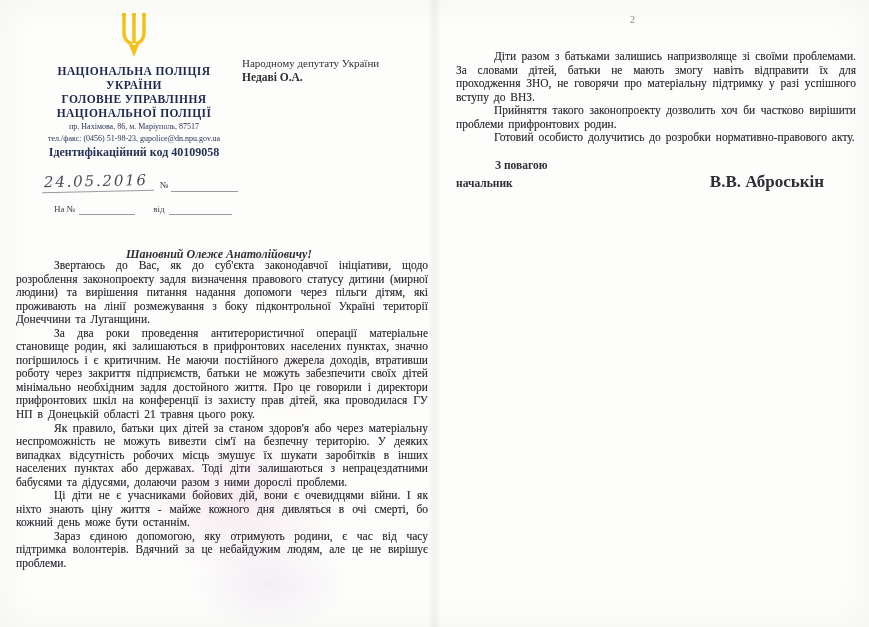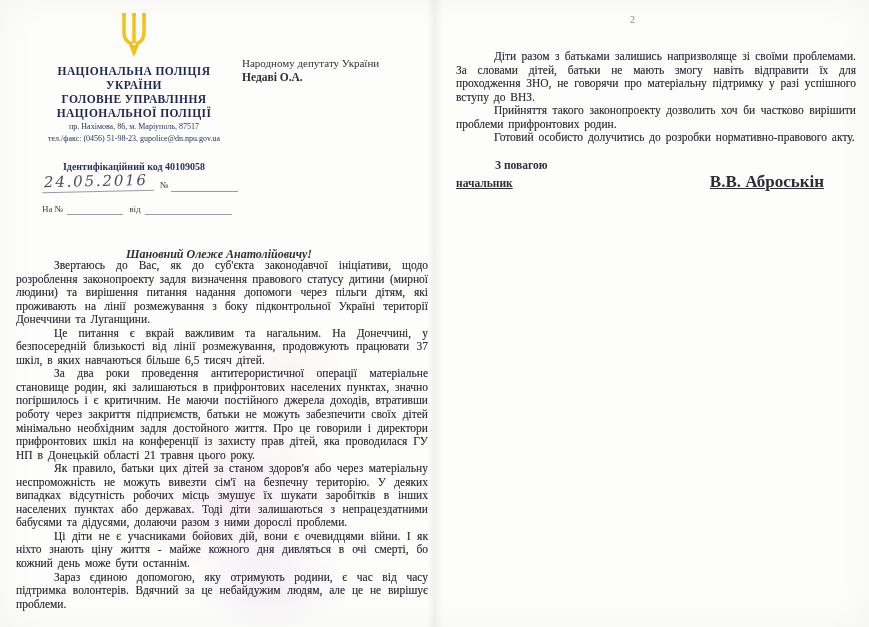--- a/index.html
+++ b/index.html
@@ -29,35 +29,35 @@
 
   
   .letterhead {
     position:absolute; left:16px; top:12px; width:236px;
     text-align:center; color:#1f2750;
   }
   .emblem { height:46px; display:flex; justify-content:center; margin-bottom:6px; }
   .org-line { font-weight:bold; font-size:11.5px; line-height:14px; letter-spacing:0.4px; }
   .addr-line { font-size:8px; line-height:9.5px; margin-top:2px; color:#2a3158; }
   .addr-line:first-of-type { margin-top:4px; }
-  .id-line { font-size:10px; font-weight:bold; margin-top:18px; color:#2a3158; }
+  .id-line { font-size:12px; font-weight:bold; margin-top:2px; color:#2a3158; }
 
   
   .form-lines { position:absolute; left:42px; top:172px; width:196px; color:#45454f; }
   .fl-row1 { display:flex; align-items:flex-end; }
   .hw-date {
     display:inline-block; font-family:"DejaVu Serif", serif; font-style:italic;
     font-size:15px; letter-spacing:1.8px; color:#4c4c5a;
     border-bottom:1px solid #9a9aa2; padding:0 6px 1px 2px;
     transform:rotate(-1.2deg); white-space:nowrap;
   }
   .num-sign { font-size:9px; padding:0 3px 2px 6px; }
   .blank-line { flex:1 1 auto; border-bottom:1px solid #9a9aa2; height:14px; }
   .fl-row2 { display:flex; align-items:flex-end; margin-top:9px; font-size:9px; }
-  .fl-label { padding:0 4px 1px 0; white-space:nowrap; }
+  .fl-label { padding:0 4px 1px 0; white-space:nowrap;margin-left:12px; }
   .fl-row2 .fl-label + .blank-line { margin-right:6px; }
   .blank-short { flex:0 0 56px; }
 
   
   .addressee { position:absolute; left:242px; top:56px; font-size:11px; line-height:14px; color:#2f2f38; }
   .addressee-name { font-weight:bold; font-size:11.5px; }
 
   
   .salutation {
     position:absolute; left:14px; top:247px; width:410px;
@@ -69,21 +69,21 @@
     text-shadow: 0 0 0.4px rgba(40,40,60,0.45);
   }
   .body-left { position:absolute; left:16px; top:259px; width:412px; }
   .body-right { position:absolute; left:456px; top:50px; width:400px; }
   .body-text p { text-indent:38px; }
 
   
   .page-number { position:absolute; left:630px; top:14px; font-size:10px; color:#8a8a8a; }
   .signature { position:absolute; left:456px; top:159px; width:400px; color:#2e2e36; }
   .sig-closing { font-weight:bold; font-size:11.5px; margin-left:39px; }
-  .sig-row { display:flex; justify-content:space-between; align-items:baseline; margin-top:1px;text-decoration:underline; }
+  .sig-row { display:flex; justify-content:space-between; align-items:baseline; margin-top:1px; }
   .sig-title { font-weight:bold; font-size:11.5px; }
   .sig-name { font-weight:bold; font-size:17px; margin-right:32px; }
 </style>
 </head>
 <body>
 
 <div class="canvas">
 
   <div class="page page-left">
 
@@ -132,21 +132,20 @@
 
     <div class="addressee">
       <div>Народному депутату України</div>
       <div class="addressee-name">Недаві О.А.</div>
     </div>
 
     <div class="salutation">Шановний Олеже Анатолійовичу!</div>
 
     <div class="body-text body-left">
       <p>Звертаюсь до Вас, як до суб'єкта законодавчої ініціативи, щодо розроблення законопроекту задля визначення правового статусу дитини (мирної людини) та вирішення питання надання допомоги через пільги дітям, які проживають на лінії розмежування з боку підконтрольної Україні території Донеччини та Луганщини.</p>
-      <p>Це питання є вкрай важливим та нагальним. На Донеччині, у безпосередній близькості від лінії розмежування, продовжують працювати 37 шкіл, в яких навчаються більше 6,5 тисяч дітей.</p>
       <p>За два роки проведення антитерористичної операції матеріальне становище родин, які залишаються в прифронтових населених пунктах, значно погіршилось і є критичним. Не маючи постійного джерела доходів, втративши роботу через закриття підприємств, батьки не можуть забезпечити своїх дітей мінімально необхідним задля достойного життя. Про це говорили і директори прифронтових шкіл на конференції із захисту прав дітей, яка проводилася ГУ НП в Донецькій області 21 травня цього року.</p>
       <p>Як правило, батьки цих дітей за станом здоров'я або через матеріальну неспроможність не можуть вивезти сім'ї на безпечну територію. У деяких випадках відсутність робочих місць змушує їх шукати заробітків в інших населених пунктах або державах. Тоді діти залишаються з непрацездатними бабусями та дідусями, долаючи разом з ними дорослі проблеми.</p>
       <p>Ці діти не є учасниками бойових дій, вони є очевидцями війни. І як ніхто знають ціну життя - майже кожного дня дивляться в очі смерті, бо кожний день може бути останнім.</p>
       <p>Зараз єдиною допомогою, яку отримують родини, є час від часу підтримка волонтерів. Вдячний за це небайдужим людям, але це не вирішує проблеми.</p>
     </div>
   </div>
 
   <div class="seam"></div>
 
   <div class="page page-right"></div>

